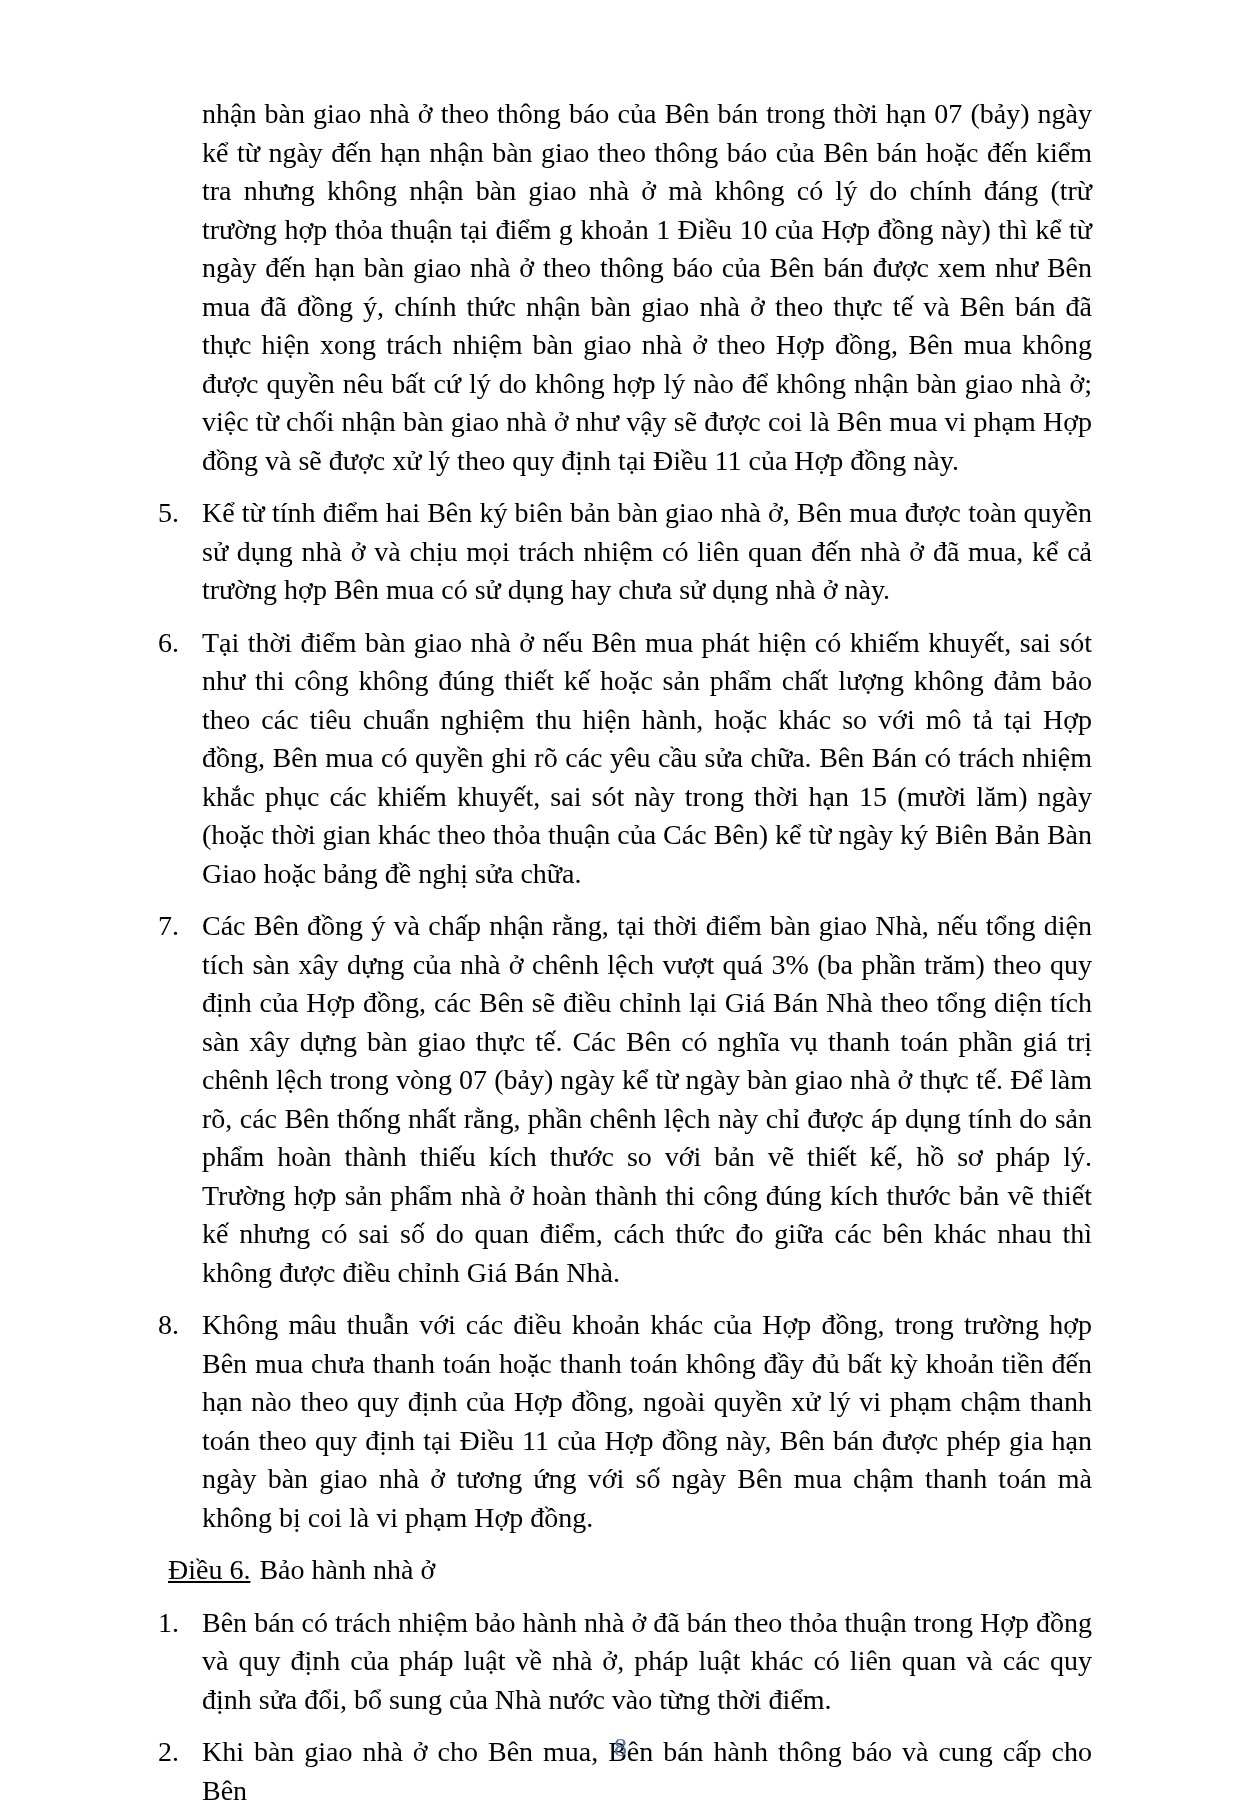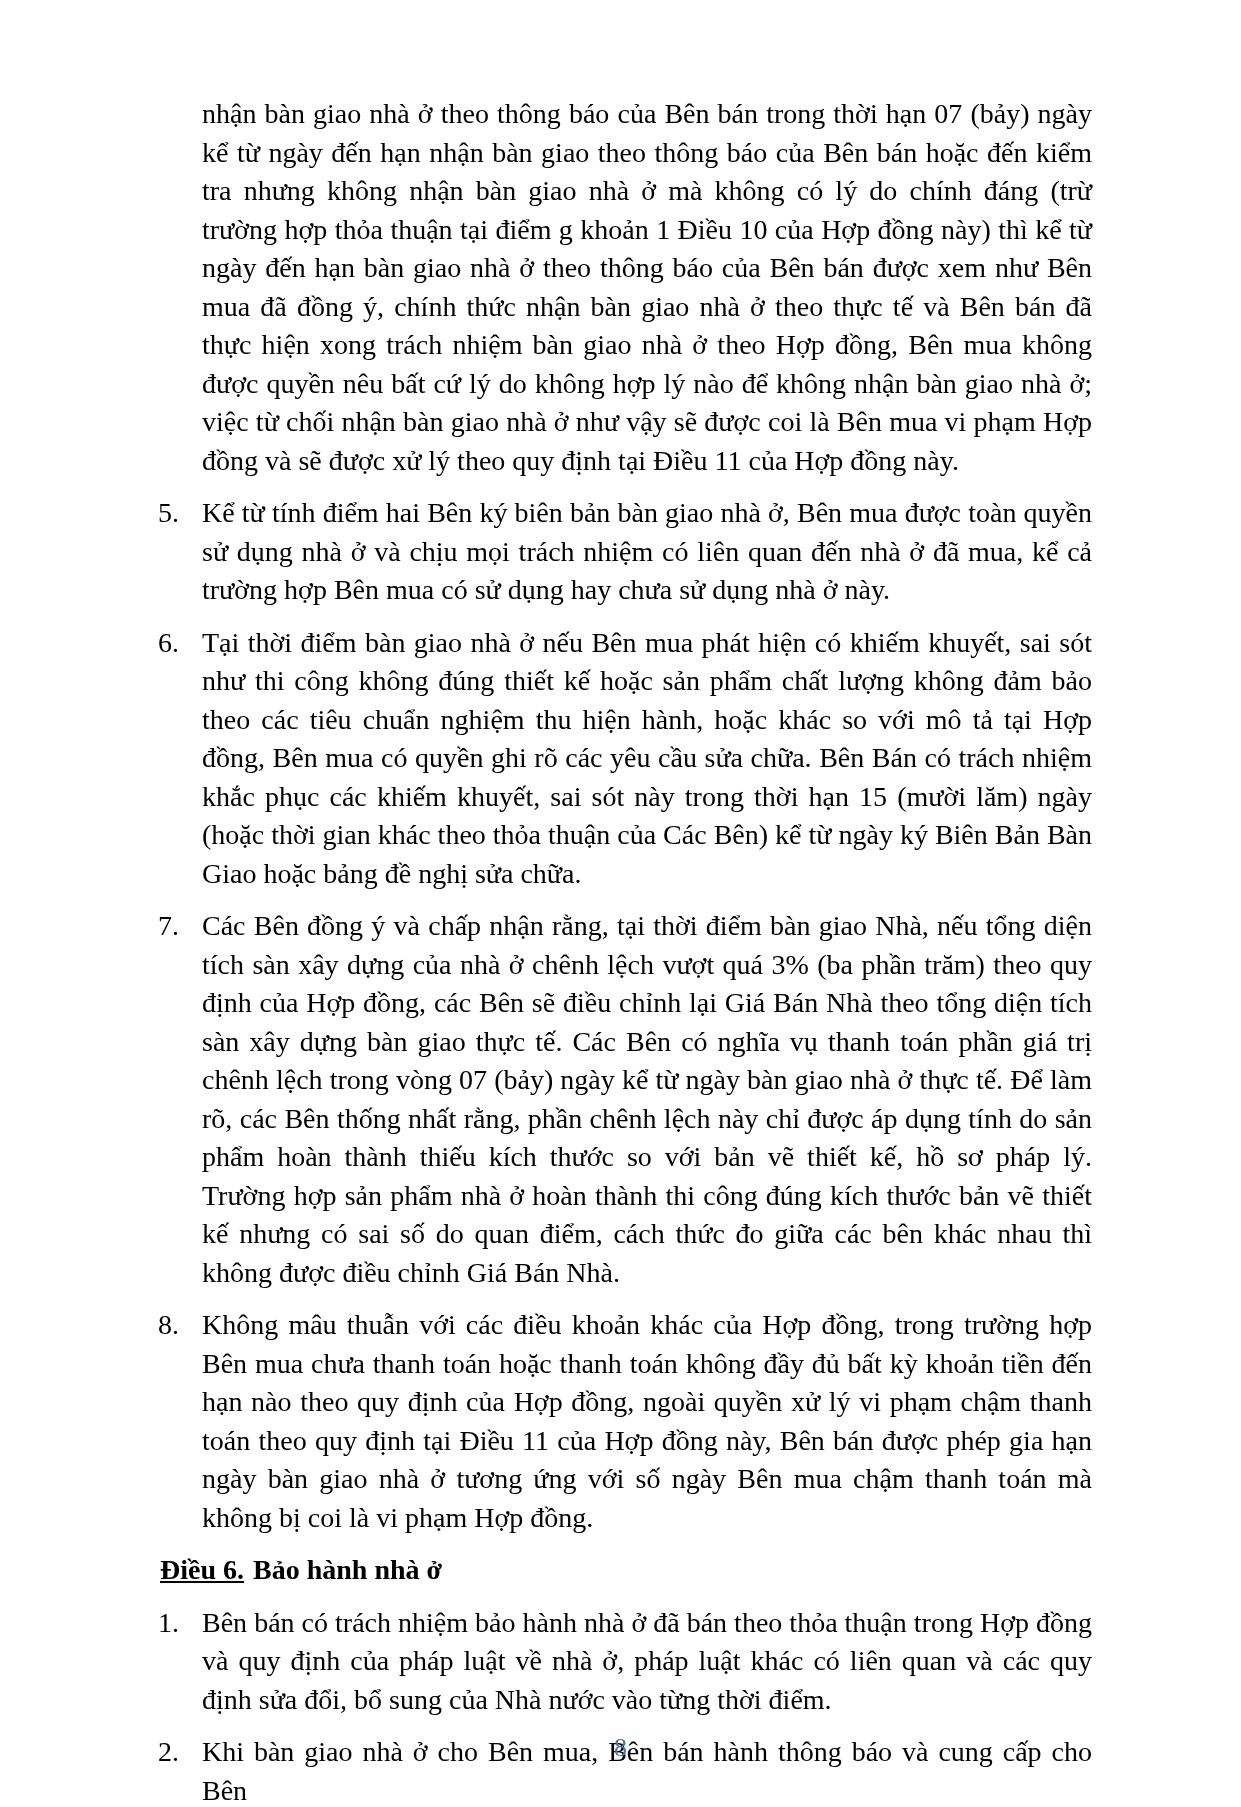--- a/index.html
+++ b/index.html
@@ -32,22 +32,22 @@
   .clause .num {
     flex: none;
     width: 44px;
     text-align: left;
   }
   .clause .body {
     width: 890px;
     text-align: justify;
   }
   .article-heading {
-    margin: 2px 0 14px 2px;
-    font-weight: bold;
+    margin: 2px 0 14px 10px;
+    font-weight: normal;
   }
   .article-heading .label { text-decoration: underline; }
   .article-heading .title { margin-left: 9px; }
   .page-number {
     position: absolute;
     left: 0;
     top: 1733px;
     width: 1241px;
     text-align: center;
     font-size: 26px;

